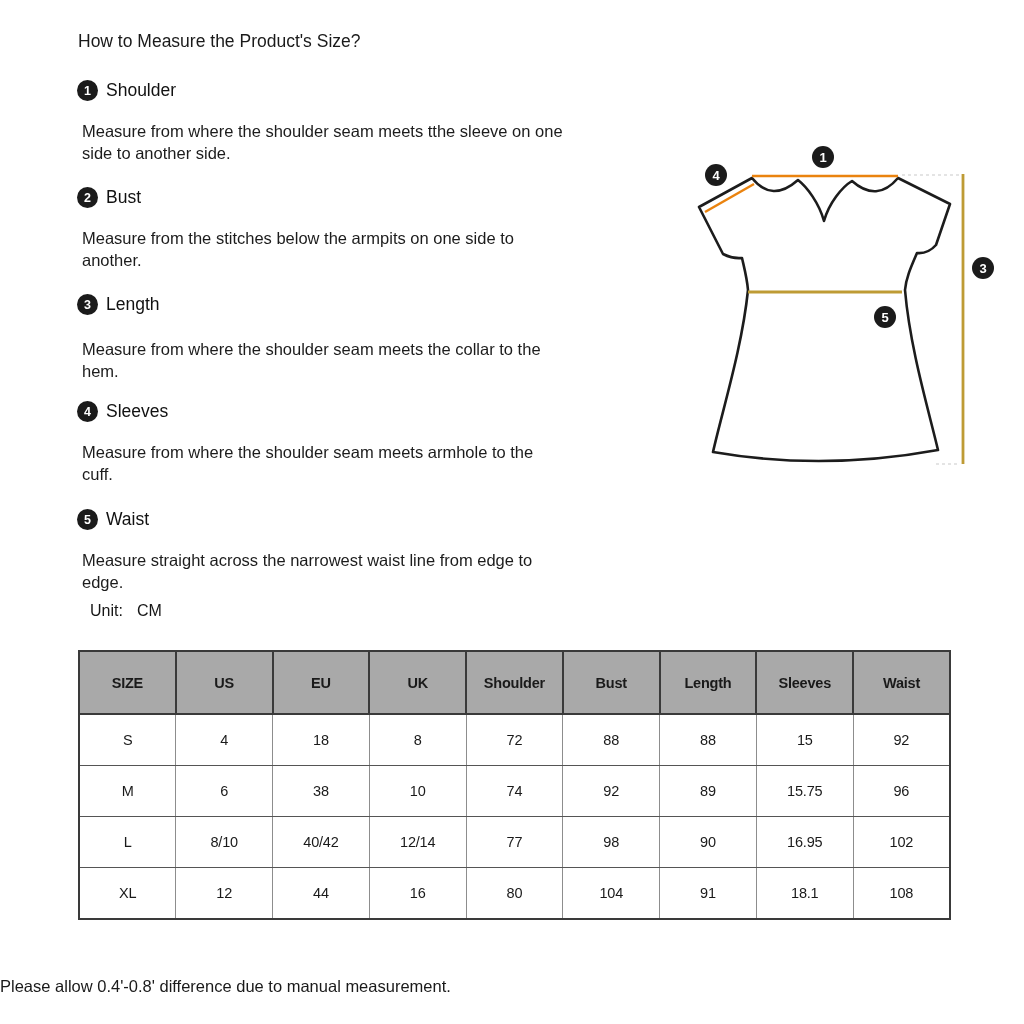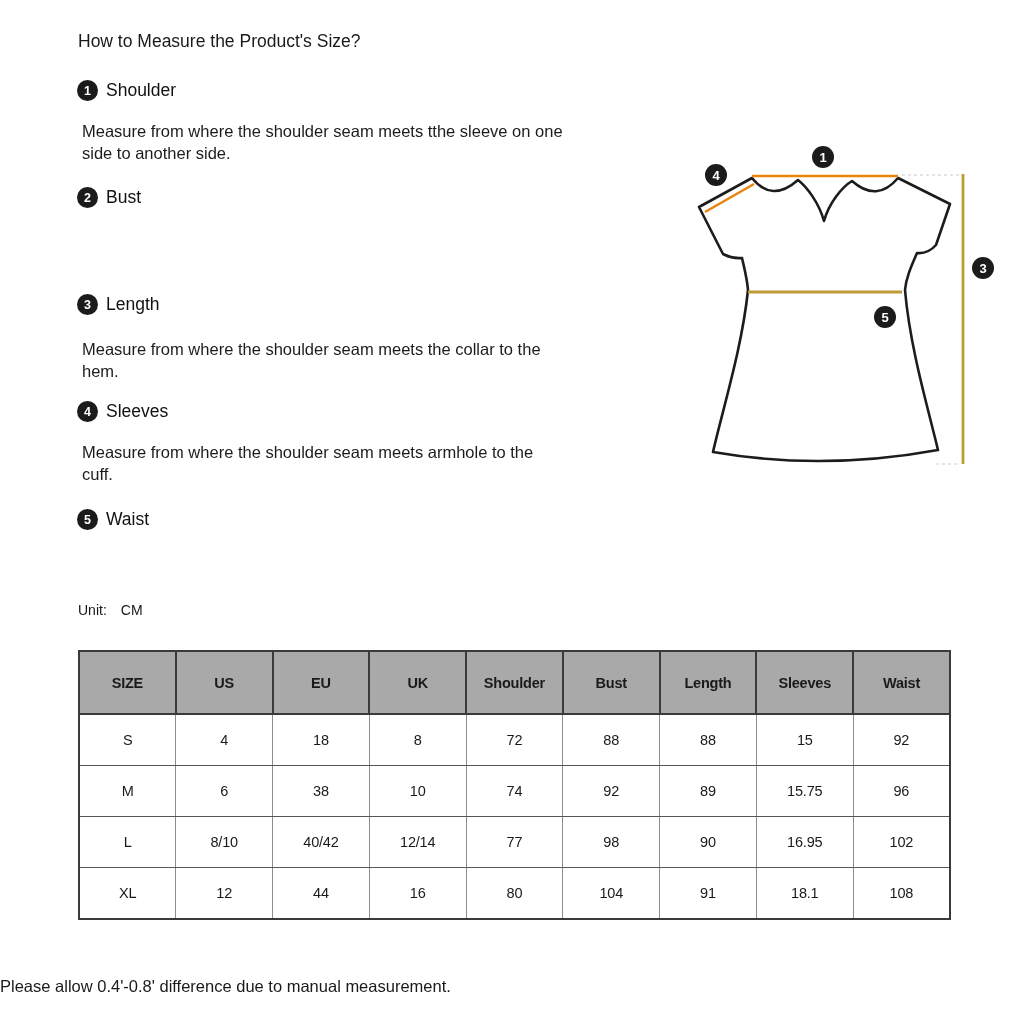--- a/index.html
+++ b/index.html
@@ -14,21 +14,21 @@
   .badge{
     width:21px;height:21px;border-radius:50%;background:#1b1b1b;color:#ffffff;
     display:flex;align-items:center;justify-content:center;
     font-size:12.5px;font-weight:bold;flex:0 0 auto;
   }
   .mi-label{font-size:17.5px;color:#111111;}
   .desc{
     position:absolute;left:78px;margin:4px;width:545px;
     font-size:16.5px;line-height:22px;color:#1c1c1c;white-space:pre-line;
   }
-  .unit-row{position:absolute;left:78px;top:602px;font-size:14px;color:#161616;}
+  .unit-row{position:absolute;left:90px;top:602px;font-size:16px;color:#161616;}
   .unit-row .unit-value{margin-left:14px;}
   .diagram{position:absolute;left:680px;top:130px;width:344px;height:360px;}
   .diagram svg{position:absolute;left:0;top:0;}
   .marker{
     position:absolute;width:22px;height:22px;border-radius:50%;
     background:#1b1b1b;color:#ffffff;display:flex;align-items:center;justify-content:center;
     font-size:13px;font-weight:bold;
   }
   table.size{
     position:absolute;left:78px;top:650px;width:873px;
@@ -60,39 +60,43 @@
     <span class="badge">1</span>
     <span class="mi-label">Shoulder</span>
   </div>
   <p class="desc" style="top:116px">Measure from where the shoulder seam meets tthe sleeve on one
 side to another side.</p>
 
   <div class="mi" style="top:187px">
     <span class="badge">2</span>
     <span class="mi-label">Bust</span>
   </div>
+  <p class="desc" style="top:223px">Measure from the stitches below the armpits on one side to
+another.</p>
 
   <div class="mi" style="top:294px">
     <span class="badge">3</span>
     <span class="mi-label">Length</span>
   </div>
   <p class="desc" style="top:334px">Measure from where the shoulder seam meets the collar to the
 hem.</p>
 
   <div class="mi" style="top:401px">
     <span class="badge">4</span>
     <span class="mi-label">Sleeves</span>
   </div>
   <p class="desc" style="top:437px">Measure from where the shoulder seam meets armhole to the
 cuff.</p>
 
   <div class="mi" style="top:509px">
     <span class="badge">5</span>
     <span class="mi-label">Waist</span>
   </div>
+  <p class="desc" style="top:545px">Measure straight across the narrowest waist line from edge to
+edge.</p>
 
   <div class="diagram">
     <svg width="344" height="360" viewBox="0 0 344 360">
 
       <line x1="222" y1="45" x2="280" y2="45" stroke="#c9c9c9" stroke-width="1.2" stroke-dasharray="3,3"></line>
       <line x1="256" y1="334" x2="280" y2="334" stroke="#c9c9c9" stroke-width="1.2" stroke-dasharray="3,3"></line>
 
       <path d="M 72 48
                Q 92 73 118 50
                C 127 57 139 73 144 91

